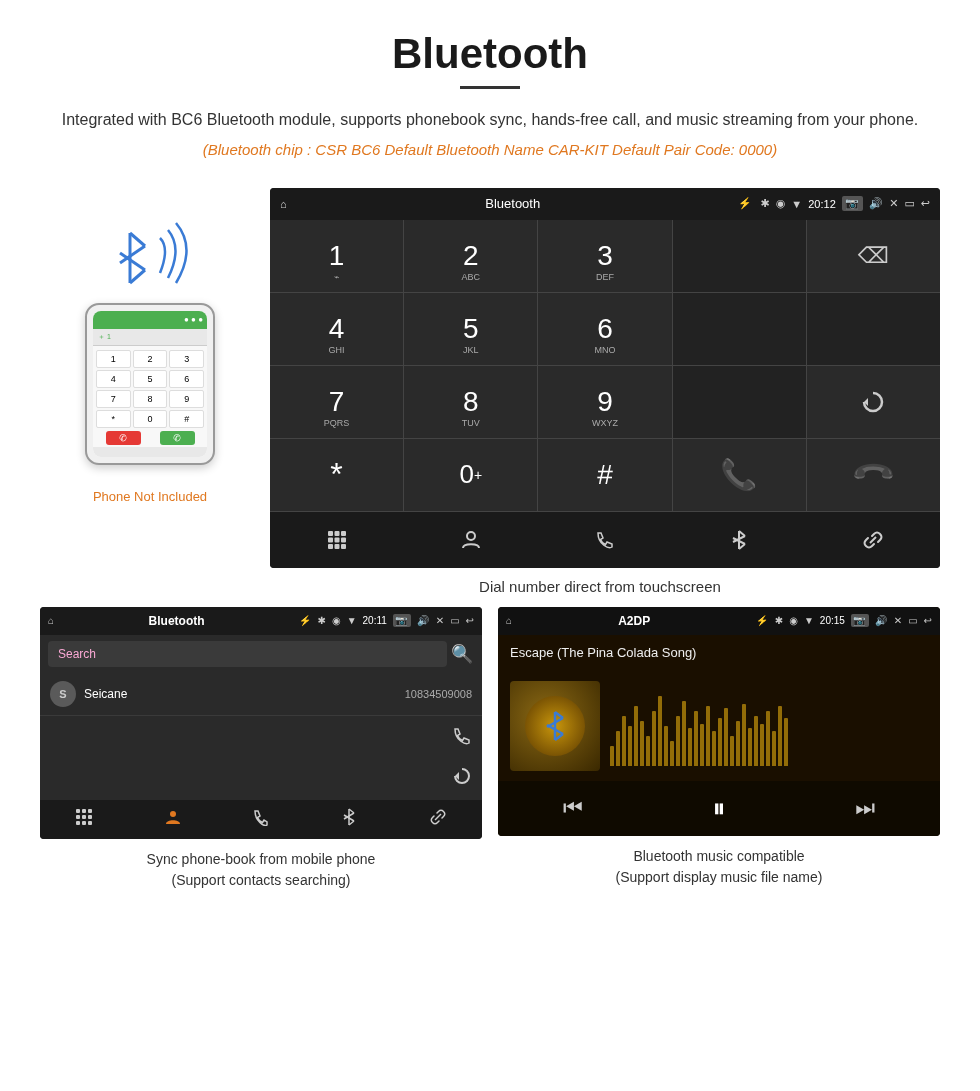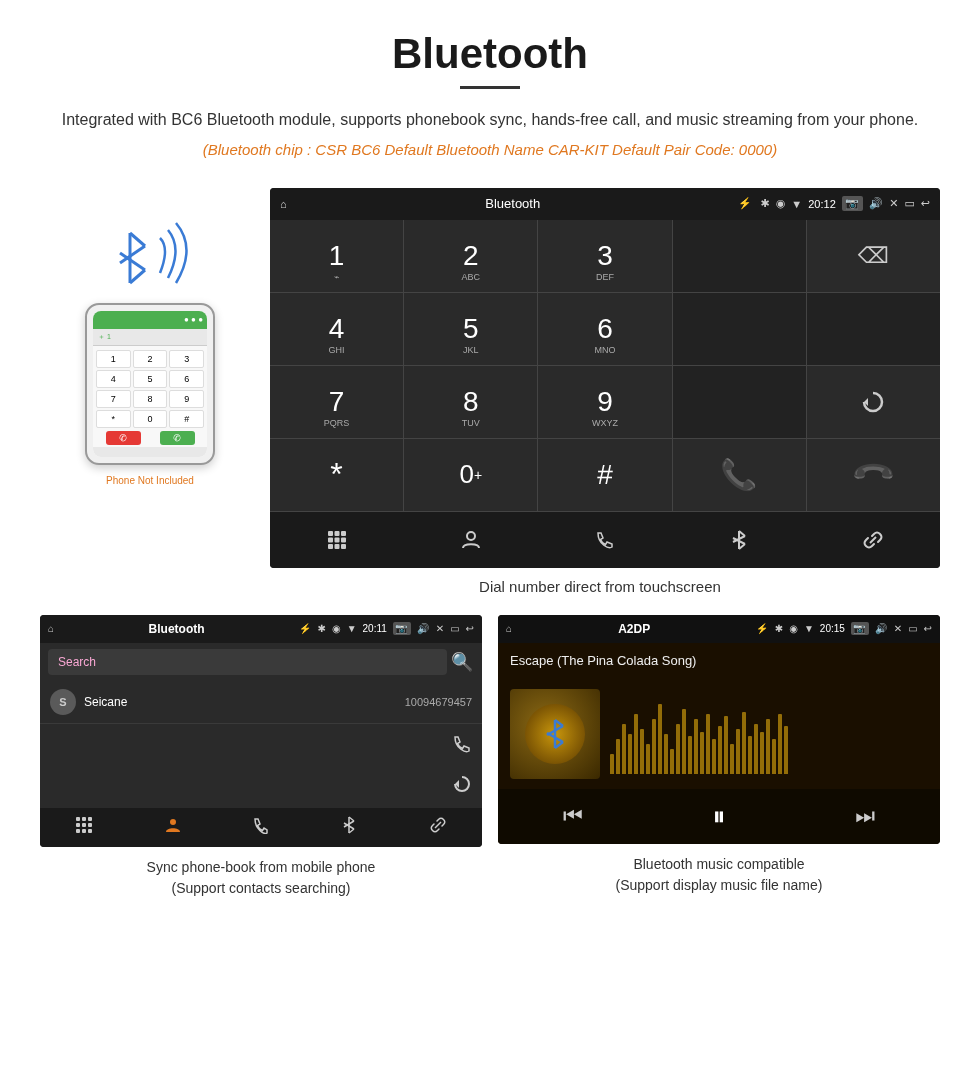--- a/index.html
+++ b/index.html
@@ -77,23 +77,23 @@
       background: #4CAF50;
       height: 18px;
       display: flex;
       align-items: center;
       justify-content: flex-end;
       padding: 0 4px;
       font-size: 8px;
       color: white;
     }
     .phone-not-included {
-      font-size: 10px;
+      font-size: 13px;
       color: #e07820;
-      margin-top: 10px;
+      margin-top: 24px;
       text-align: center;
     }
 
     
     .car-screen-dial {
       flex: 1;
       background: #2a2a2a;
       border-radius: 4px;
       overflow: hidden;
       margin-left: 10px;
@@ -160,21 +160,21 @@
       justify-content: center;
       width: 40px;
       height: 36px;
     }
 
     .dial-caption {
       text-align: center;
       font-size: 15px;
       color: #333;
       margin-top: 10px;
-      margin-bottom: 20px;
+      margin-bottom: 12px;
     }
 
     
     .bottom-section {
       display: flex;
       flex-direction: row;
       gap: 16px;
       padding: 0 40px 30px;
     }
     .bottom-half {
@@ -496,21 +496,21 @@
       </div>
 
       <div style="display:flex; align-items:center; gap:5px; padding:6px 8px;">
         <div style="flex:1;background:#3a3a3a;border-radius:4px;padding:6px 10px;font-size:12px;color:#f9a8d4;">Search</div>
         <div style="color:#ccc;font-size:18px;cursor:pointer;">🔍</div>
       </div>
 
       <div class="pb-contact">
         <div class="pb-avatar">S</div>
         <span class="pb-name">Seicane</span>
-        <span class="pb-number">10094679457</span>
+        <span class="pb-number">10834509008</span>
       </div>
 
       <div style="display:flex; flex-direction:column; align-items:flex-end; padding-right:10px; gap:16px; padding-top:10px; padding-bottom:10px;">
         <div style="color:#ccc;font-size:16px;cursor:pointer;">
           <svg width="20" height="20" viewBox="0 0 20 20" fill="none">
             <path d="M3 3 L6 3 L8 8 L5.5 9.5 C6.5 12 8 13.5 10.5 14.5 L12 12 L17 14 L17 17 C14 19 3 15 3 3Z" stroke="#ccc" stroke-width="1.5" fill="none"></path>
           </svg>
         </div>
         <div style="color:#ccc;font-size:16px;cursor:pointer;">
           <svg width="20" height="20" viewBox="0 0 20 20" fill="none">

